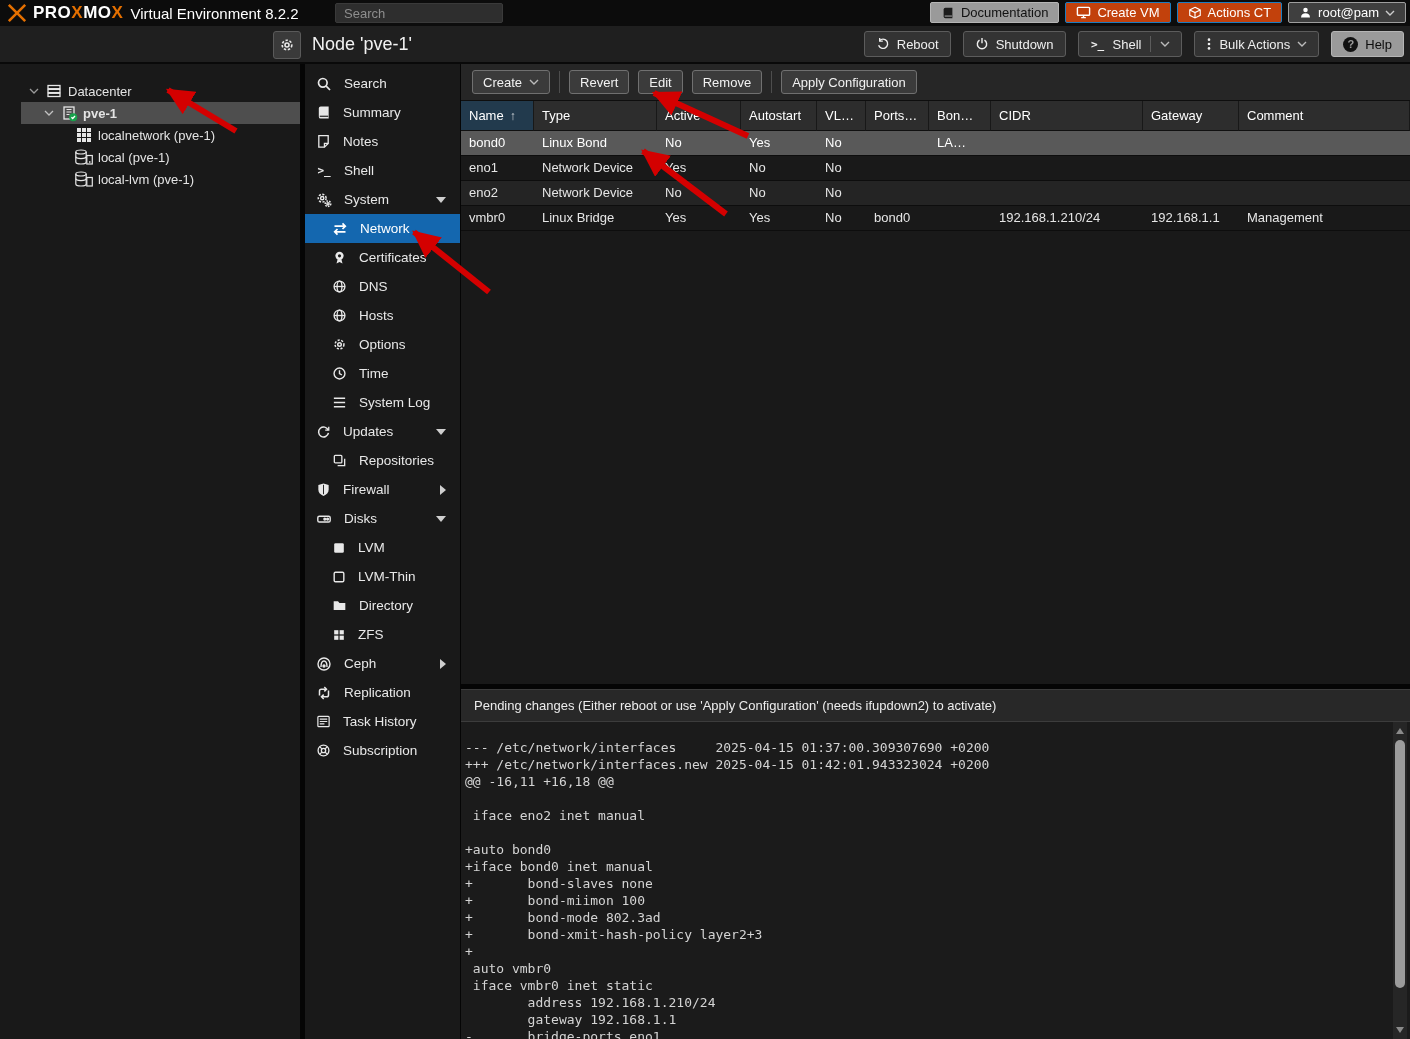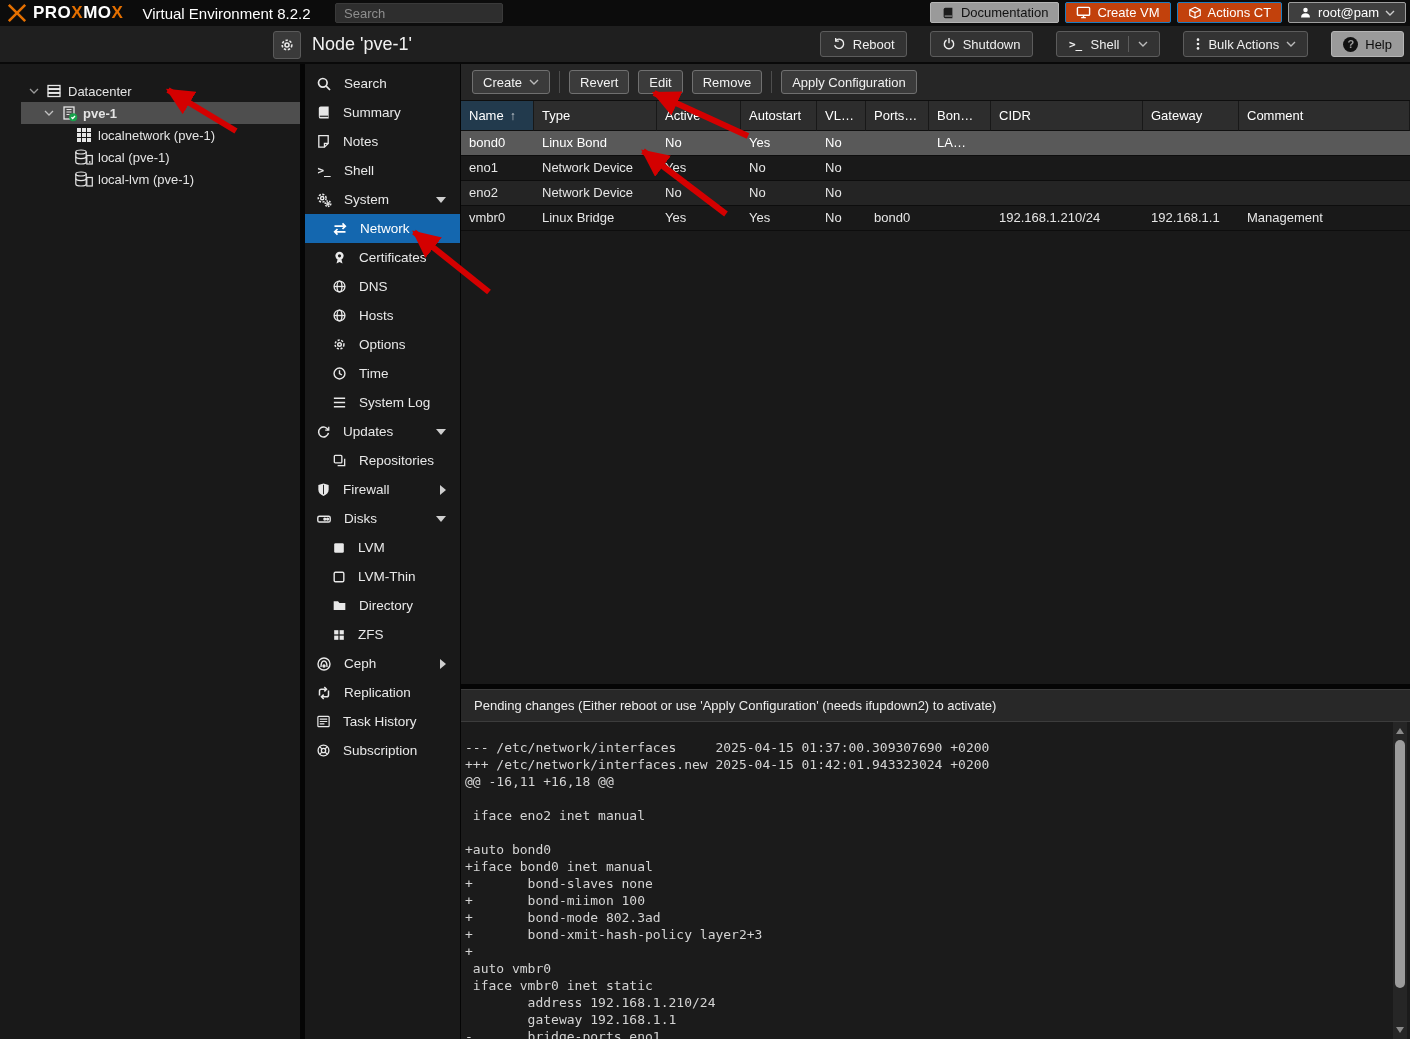--- a/index.html
+++ b/index.html
@@ -6,21 +6,21 @@
   html,body { width:1410px; height:1039px; overflow:hidden; background:#161616;
     font-family:"Liberation Sans", sans-serif; font-size:13px; color:#e6e6e6; position:relative; }
   svg { display:block; }
 
   
   .top-header { position:absolute; left:0; top:0; width:1410px; height:26px; background:#0c0c0c;
     display:flex; align-items:center; z-index:5; }
   .logo-x { margin:0 6px 0 7px; }
   .brand { font-size:17px; font-weight:bold; color:#fff; letter-spacing:.5px; }
   .brand .ox { color:#e57000; }
-  .subtitle { font-size:15px; color:#fff; margin-left:19px; }
+  .subtitle { font-size:15px; color:#fff; margin-left:7px; }
   .search-input { position:absolute; left:335px; top:3px; width:168px; height:20px; background:#2e2e2e;
     border:1px solid #3a3a3a; border-radius:2px; color:#ddd; padding:0 8px; font-size:13px; outline:none; }
   .search-input::placeholder { color:#8e8e8e; }
   .hdr-buttons { position:absolute; right:4px; top:2px; display:flex; gap:6px; }
   .hbtn { height:21px; display:flex; align-items:center; gap:6px; padding:0 10px; border-radius:2px;
     font-size:13px; cursor:pointer; }
   .hbtn-gray { background:#9a9a9a; color:#111; border:1px solid #b5b5b5; }
   .hbtn-blue { background:#c2410c; color:#fff; border:1px solid #1b7dc2; }
   .hbtn-dark { background:#3f3f3f; color:#fff; border:1px solid #9e9e9e; }
 
@@ -28,21 +28,21 @@
   .second-bar { position:absolute; left:0; top:26px; width:1410px; height:38px; background:#1f1f1f;
     border-bottom:2px solid #090909; z-index:4; }
   .view-combo { position:absolute; left:5px; top:5px; width:262px; height:28px; background:#262626;
     border:1px solid #4a4a4a; border-radius:3px; display:flex; align-items:center; padding:0 8px 0 10px;
     color:#e8e8e8; cursor:pointer; }
   .view-combo .spacer { flex:1; }
   .gear-btn { position:absolute; left:273px; top:5px; width:28px; height:28px; background:#3a3a3a;
     border:1px solid #5a5a5a; border-radius:3px; display:flex; align-items:center; justify-content:center; cursor:pointer; }
   .node-title { position:absolute; left:312px; top:0; height:36px; display:flex; align-items:center;
     font-size:18px; color:#f2f2f2; }
-  .node-buttons { position:absolute; right:6px; top:5px; display:flex; gap:23px; align-items:center;justify-content:center; }
+  .node-buttons { position:absolute; right:6px; top:5px; display:flex; gap:12px; align-items:center;justify-content:center; }
   .nbtn { height:26px; background:#333; border:1px solid #5c5c5c; border-radius:3px; color:#efefef;
     display:flex; align-items:center; gap:7px; padding:0 11px; font-size:13px; cursor:pointer; }
   .nbtn .minisep { width:1px; height:16px; background:#5c5c5c; margin:0 2px; }
   .nbtn-gray { background:#9a9a9a; color:#0d0d0d; border-color:#b5b5b5; font-weight:normal; }
   .qmark { width:15px; height:15px; border-radius:50%; background:#111; color:#9a9a9a; font-weight:bold;
     font-size:11px; display:flex; align-items:center; justify-content:center; }
 
   
   .left-panel  { position:absolute; left:0; top:64px; width:300px; height:975px; background:#191919; }
   .vdiv1 { position:absolute; left:300px; top:64px; width:5px; height:975px; background:#050505; }

